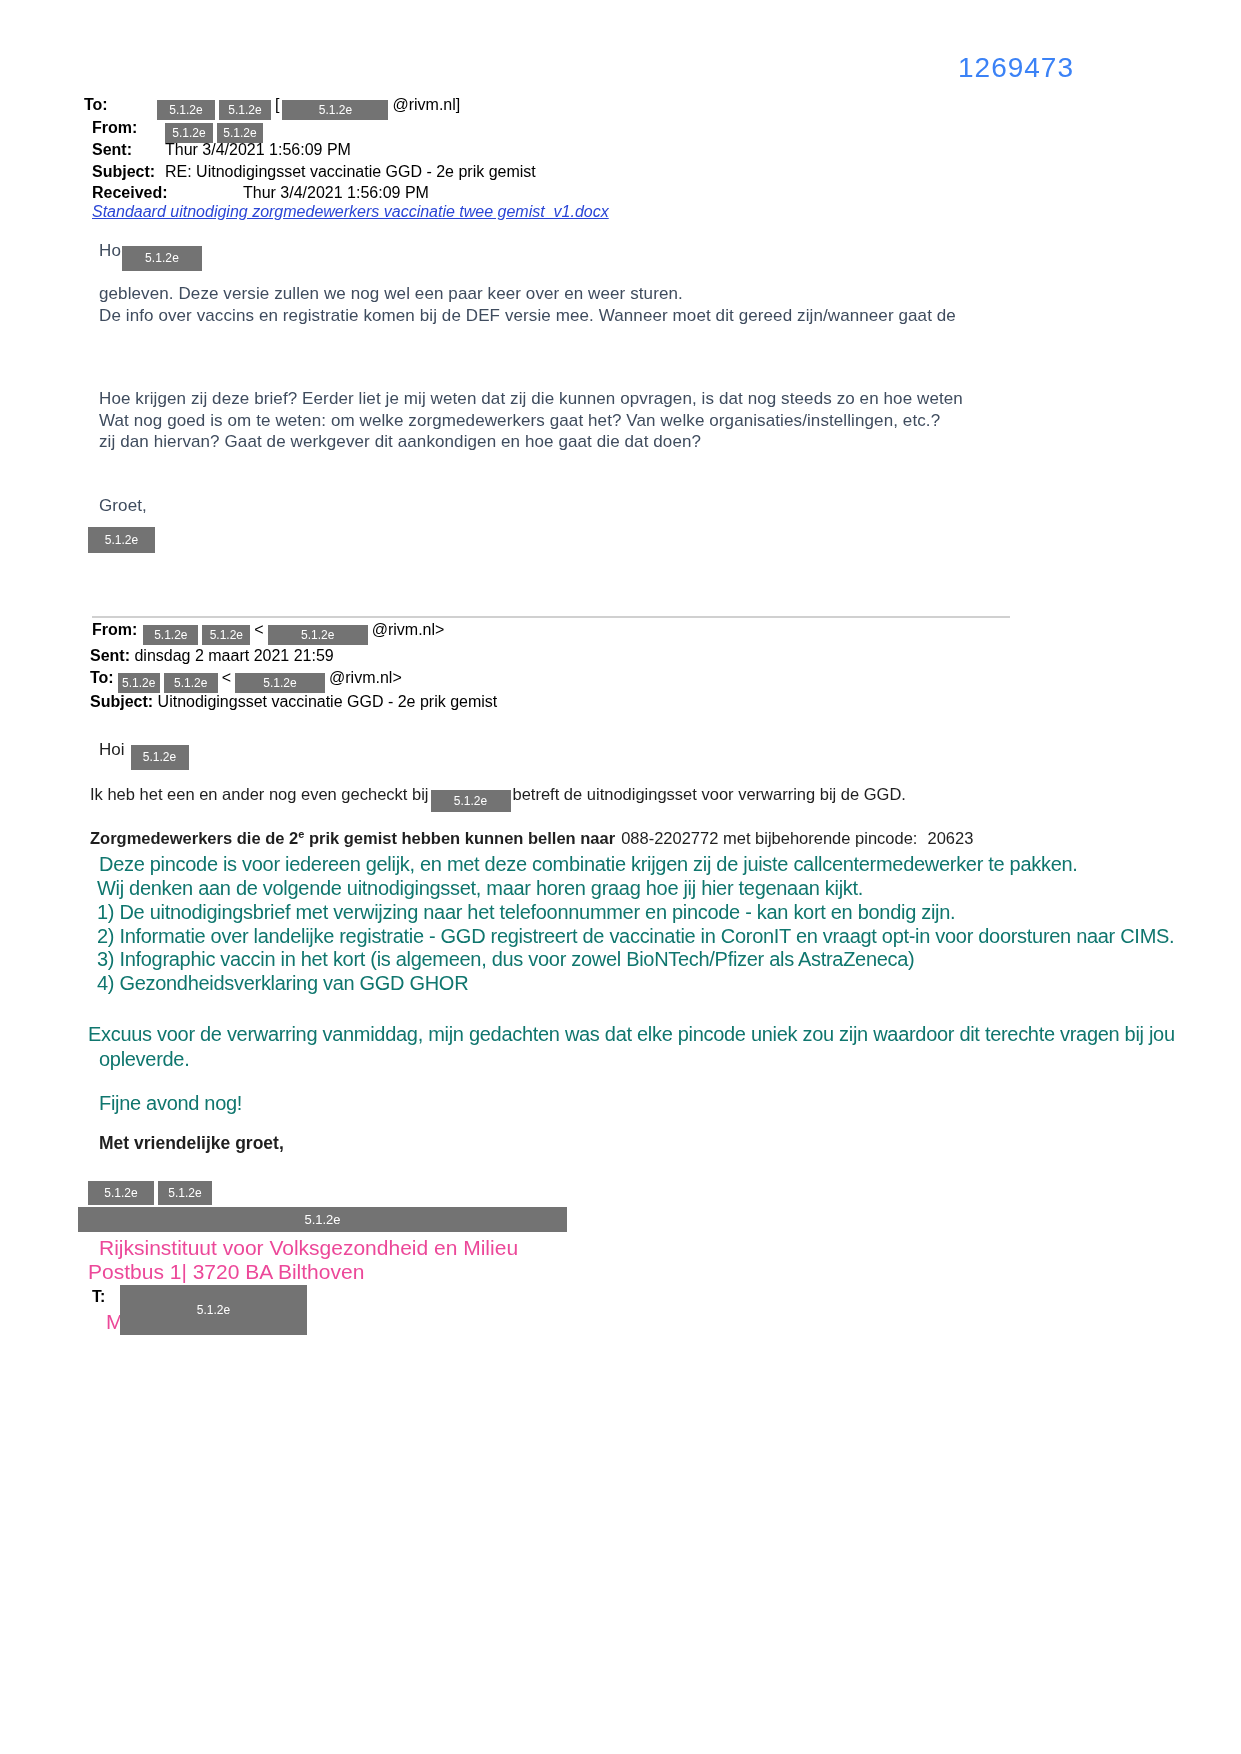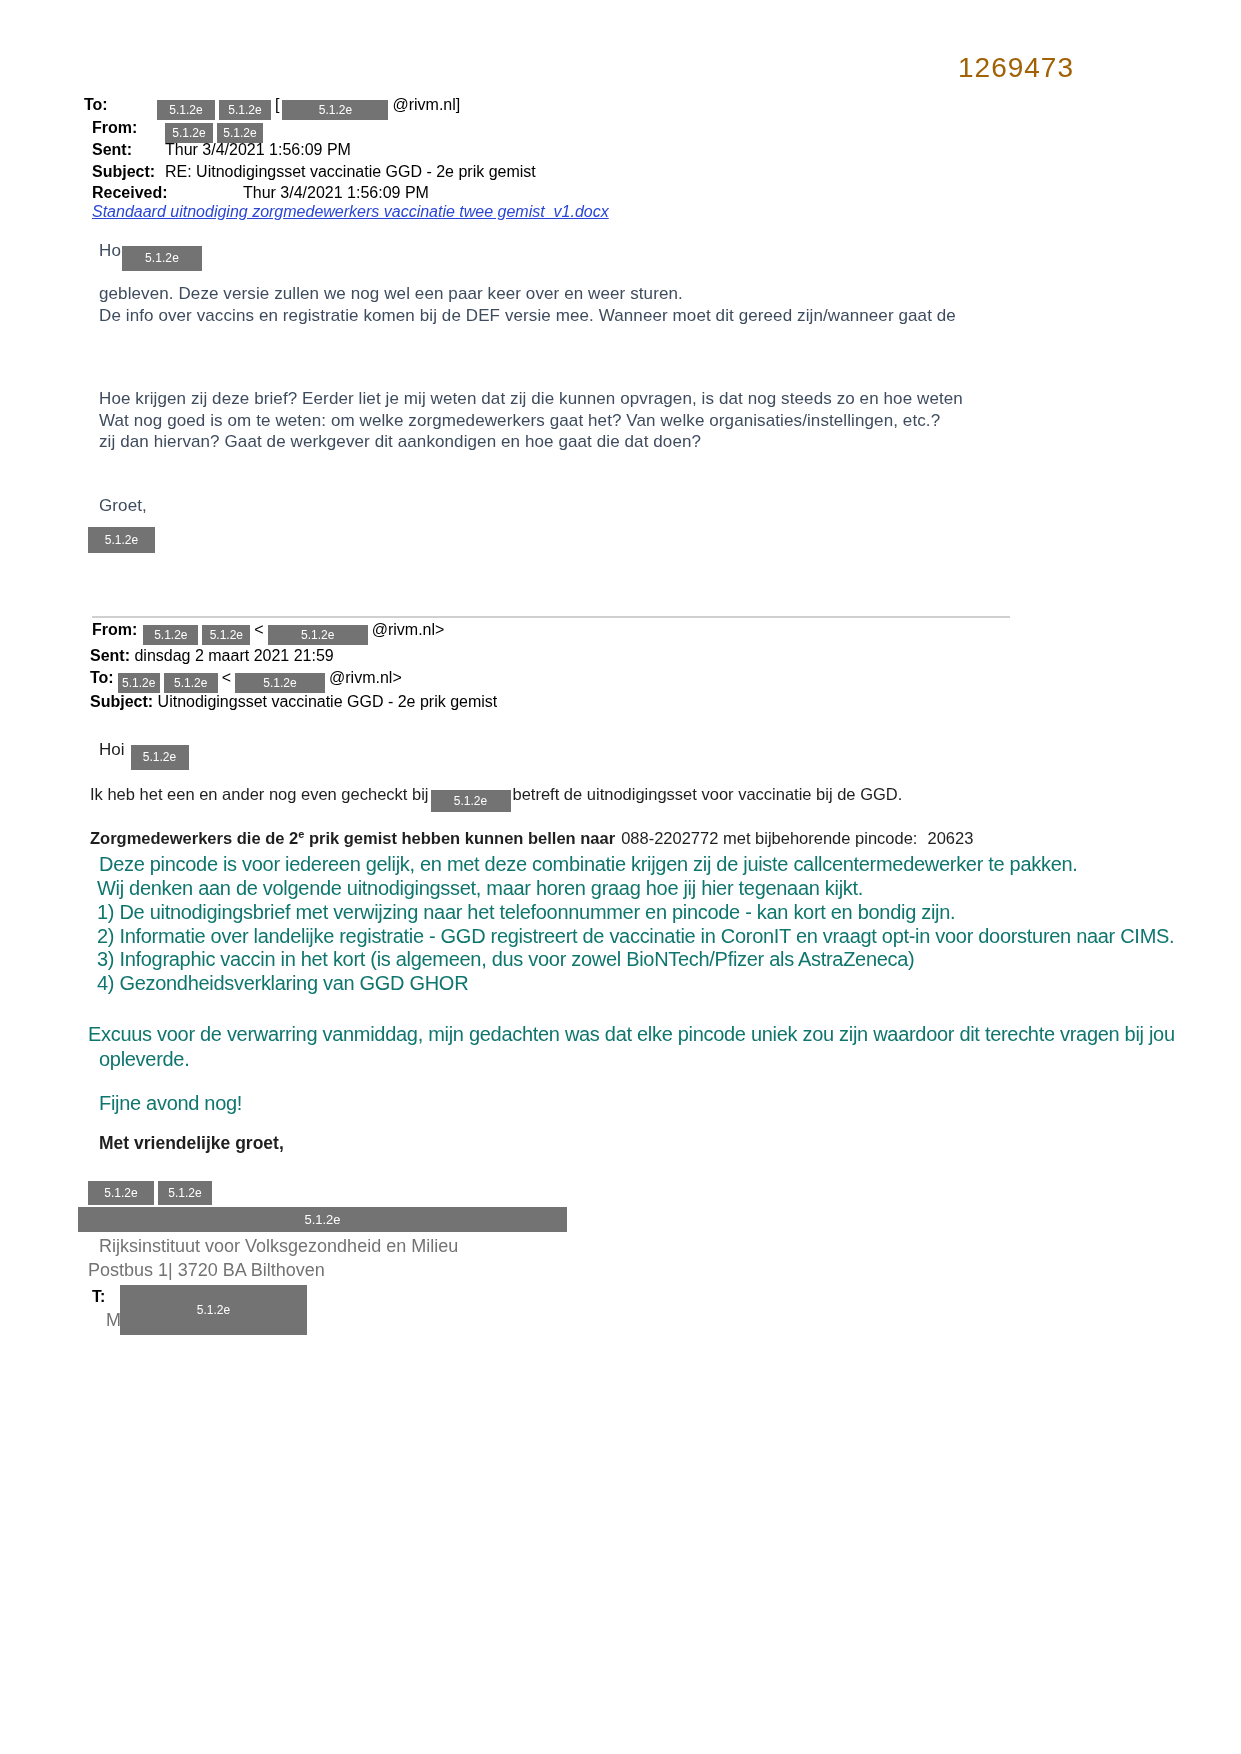--- a/index.html
+++ b/index.html
@@ -1,20 +1,20 @@
 <!DOCTYPE html>
 <html><head>
 <meta charset="utf-8">
 <style>
   html,body{margin:0;padding:0;background:#ffffff;}
   .page{position:relative;width:1241px;height:1754px;background:#ffffff;overflow:hidden;
         font-family:"Liberation Sans",sans-serif;color:#000;}
   .abs{position:absolute;white-space:nowrap;}
   
-  .docnum{font-size:28px;letter-spacing:1px;color:#a16207;}
+  .docnum{font-size:28px;letter-spacing:1px;color:#3b82f6;}
   
   .hrow{font-size:16px;color:#000;}
   .hlabel{font-weight:bold;display:inline-block;}
   .w73{width:73px;}
   .w151{width:151px;}
   
   .redact{display:inline-block;background:#737373;color:#ffffff;text-align:center;
           font-size:12px;height:20px;line-height:20px;vertical-align:-4px;margin-right:4px;}
   .redact-lg{height:25px;line-height:25px;vertical-align:-6px;font-size:12px;}
   .redact-abs{position:absolute;background:#737373;color:#fff;text-align:center;font-size:12px;}
@@ -22,21 +22,21 @@
   .attachment{color:#2945d6;text-decoration:underline;font-size:16px;}
   
   .body1{font-size:17px;line-height:21.5px;color:#3f4c5e;letter-spacing:0.1px;}
   
   .body2{font-size:16.5px;color:#1f1f1f;}
   .narrow{font-size:20px;color:#0f766e;letter-spacing:-0.3px;line-height:23.5px;}
   .bold{font-weight:bold;}
   .sup{font-size:11px;vertical-align:6px;}
   .gap-left{margin-left:6px;}
   .sig-strong{font-size:17.5px;font-weight:bold;color:#1f1f1f;}
-  .sig-org{font-size:18px;color:#737373;}
+  .sig-org{font-size:21px;color:#ec4899;}
   .divider{position:absolute;height:0;border-top:2px solid #d0d0d0;}
   .bracket{font-size:16px;}
 </style>
 </head>
 <body>
 
 <div class="page">
 
   <div class="abs docnum" style="left:958px;top:52px;">1269473</div>
 
@@ -101,21 +101,21 @@
   <div class="abs hrow" style="left:90px;top:693px;">
     <span class="hlabel">Subject:</span>
     <span>Uitnodigingsset vaccinatie GGD - 2e prik gemist</span>
   </div>
 
   <div class="abs body2" style="left:99px;top:740px;font-size:17px;">
     <span>Hoi</span><span class="redact redact-lg" style="width:58px;margin-left:6px;">5.1.2e</span>
   </div>
 
   <div class="abs body2" style="left:90px;top:785px;">
-    <span>Ik heb het een en ander nog even gecheckt bij</span><span class="redact" style="width:80px;height:22px;line-height:22px;vertical-align:-5px;margin-left:2px;margin-right:2px;">5.1.2e</span><span>betreft de uitnodigingsset voor vaccinatie bij de GGD.</span>
+    <span>Ik heb het een en ander nog even gecheckt bij</span><span class="redact" style="width:80px;height:22px;line-height:22px;vertical-align:-5px;margin-left:2px;margin-right:2px;">5.1.2e</span><span>betreft de uitnodigingsset voor verwarring bij de GGD.</span>
   </div>
 
   <div class="abs body2" style="left:90px;top:828px;">
     <span class="bold">Zorgmedewerkers die de 2</span><sup class="sup bold">e</sup><span class="bold"> prik gemist hebben kunnen bellen naar</span><span class="gap-left">088-2202772 met bijbehorende pincode:</span><span class="gap-left" style="margin-left:10px;">20623</span>
   </div>
 
   <div class="abs narrow" style="left:99px;top:853px;">Deze pincode is voor iedereen gelijk, en met deze combinatie krijgen zij de juiste callcentermedewerker te pakken.</div>
   <div class="abs narrow" style="left:97px;top:877px;">Wij denken aan de volgende uitnodigingsset, maar horen graag hoe jij hier tegenaan kijkt.</div>
 
   <div class="abs narrow" style="left:97px;top:901px;">

